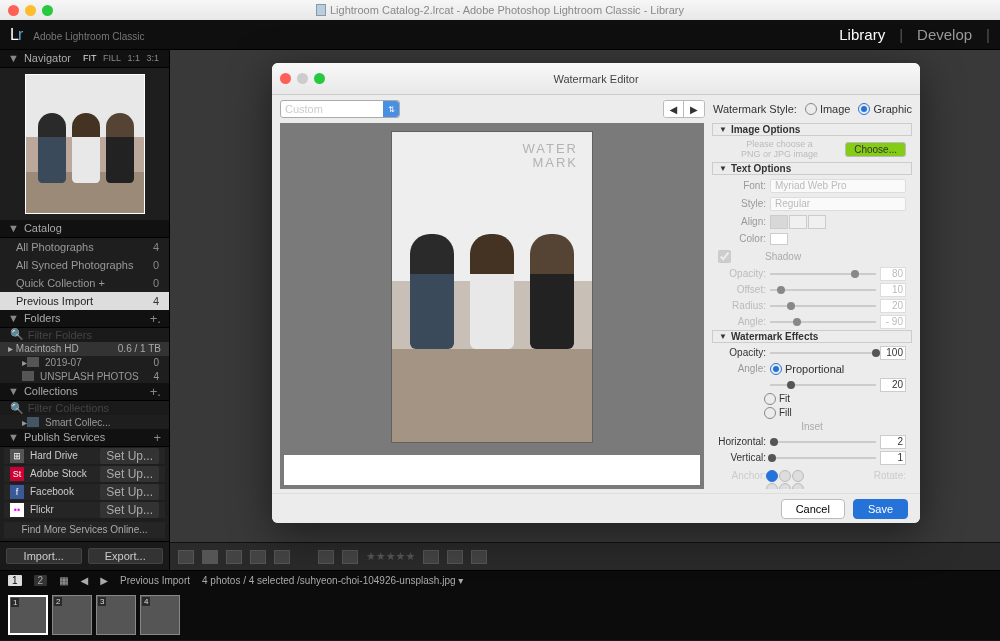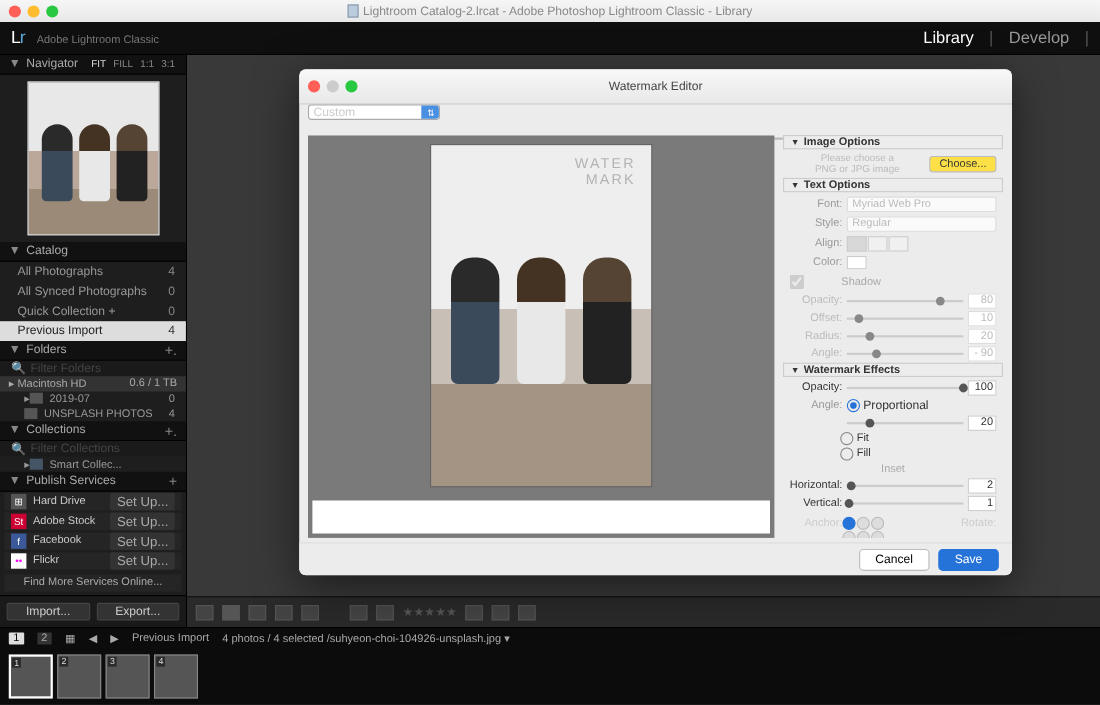--- a/index.html
+++ b/index.html
@@ -64,21 +64,21 @@
 .filmstrip{height:50px;background:#0c0c0c;display:flex;align-items:center;padding:4px 8px;gap:4px;}
 .thumb{width:40px;height:40px;background:#555;border:1px solid #888;position:relative;}
 .thumb.sel{border:2px solid #fff;}
 .thumb .n{position:absolute;top:1px;left:1px;font-size:8px;color:#ddd;background:rgba(0,0,0,.5);padding:0 2px;}
 
 
 .dialog{position:absolute;left:272px;top:63px;width:648px;height:460px;background:#ececec;border-radius:6px;box-shadow:0 10px 40px rgba(0,0,0,.5);display:flex;flex-direction:column;overflow:hidden;}
 .dlg-title{height:32px;background:linear-gradient(#f8f8f8,#e8e8e8);display:flex;align-items:center;position:relative;border-bottom:1px solid #ccc;}
 .dlg-title .traffic{margin-left:8px;}
 .dlg-title .t{position:absolute;left:0;right:0;text-align:center;color:#444;font-size:11px;}
-.dlg-toolbar{height:28px;display:flex;padding:0 8px;gap:8px;flex-direction:column;}
+.dlg-toolbar{height:28px;display:flex;align-items:center;padding:0 8px;gap:8px;}
 .preset-select{width:120px;height:18px;background:#fff;border:1px solid #aaa;border-radius:3px;font-size:11px;padding:0 4px;display:flex;align-items:center;position:relative;}
 .preset-select::after{content:"";position:absolute;right:0;top:0;width:16px;height:100%;background:#4a90e2;border-radius:0 3px 3px 0;}
 .preset-select .arr{position:absolute;right:4px;color:#fff;font-size:8px;z-index:1;}
 .spacer{flex:1;}
 .navarrows{display:flex;border:1px solid #bbb;border-radius:3px;overflow:hidden;}
 .navarrows div{width:20px;height:16px;display:flex;align-items:center;justify-content:center;background:#fff;font-size:10px;color:#333;cursor:pointer;}
 .navarrows div:first-child{border-right:1px solid #bbb;}
 .wm-style-lbl{font-size:11px;color:#333;}
 .radio{display:flex;align-items:center;gap:3px;font-size:11px;color:#333;}
 .radio .rb{width:12px;height:12px;border-radius:50%;border:1px solid #888;display:flex;align-items:center;justify-content:center;}
@@ -91,21 +91,21 @@
 .preview-img{width:200px;height:310px;background:linear-gradient(#eee 0 48%, #c8c0b6 48% 70%, #a49484 70%);position:relative;box-shadow:0 0 0 1px rgba(0,0,0,.2);}
 .preview-img .wm-text{position:absolute;top:10px;right:14px;text-align:right;color:rgba(120,120,120,.5);font-size:13px;letter-spacing:2px;line-height:1.1;font-weight:300;}
 .preview-caption{height:30px;background:#fff;margin:4px;}
 
 .settings-pane{width:200px;background:#ececec;display:flex;flex-direction:column;overflow-y:auto;font-size:10px;}
 .section-head{background:#ececec;border:1px solid #ccc;height:18px;display:flex;align-items:center;padding:0 6px;font-weight:bold;color:#333;margin-bottom:2px;}
 .section-head .tri{margin-right:4px;font-size:8px;}
 .opt-row{display:flex;align-items:center;padding:2px 6px;gap:4px;}
 .opt-row .lbl{width:48px;text-align:right;color:#999;font-size:10px;}
 .opt-row.disabled{color:#bbb;}
-.choose-btn{background:#fde047;border:1px solid #bbb;border-radius:3px;padding:1px 8px;font-size:10px;color:#333;cursor:pointer;}
+.choose-btn{background:#84cc16;border:1px solid #bbb;border-radius:3px;padding:1px 8px;font-size:10px;color:#333;cursor:pointer;}
 .sel-fake{flex:1;height:14px;background:#fafafa;border:1px solid #ddd;border-radius:2px;padding:0 4px;color:#bbb;display:flex;align-items:center;font-size:10px;}
 .align-btns{display:flex;gap:1px;}
 .align-btns div{width:18px;height:14px;background:#f0f0f0;border:1px solid #ccc;}
 .align-btns div.on{background:#d8d8d8;}
 .color-sw{width:18px;height:12px;background:#fff;border:1px solid #ccc;}
 .sub-head{text-align:center;color:#aaa;font-size:10px;padding:2px 0;}
 .slider-row{display:flex;align-items:center;padding:1px 6px;gap:4px;}
 .slider-row .lbl{width:48px;text-align:right;font-size:10px;}
 .slider-row .lbl.d{color:#bbb;}
 .slider-row .lbl.e{color:#333;}
@@ -332,21 +332,21 @@
         <span class="arr">⇅</span>
     </div>
     <div class="spacer"></div>
     <div class="navarrows">
       <div>◀</div>
       <div>▶</div>
     </div>
     <span class="wm-style-lbl">Watermark Style:</span>
     <label class="radio">
         <span class="rb"></span>
-        <span>Smart</span>
+        <span>Image</span>
       </label>
     <label class="radio">
         <span class="rb on"></span>
         <span>Graphic</span>
       </label>
   </div>
 
   <div class="dlg-content">
     <div class="preview-pane">
       <div class="preview-img-wrap">

